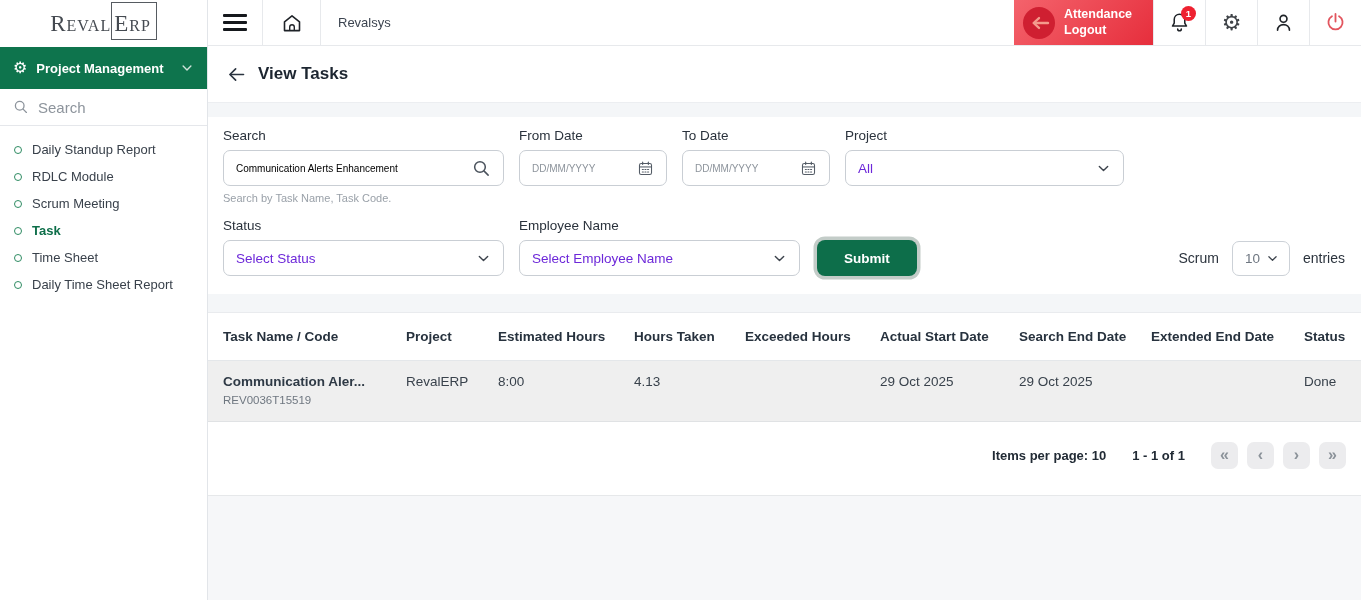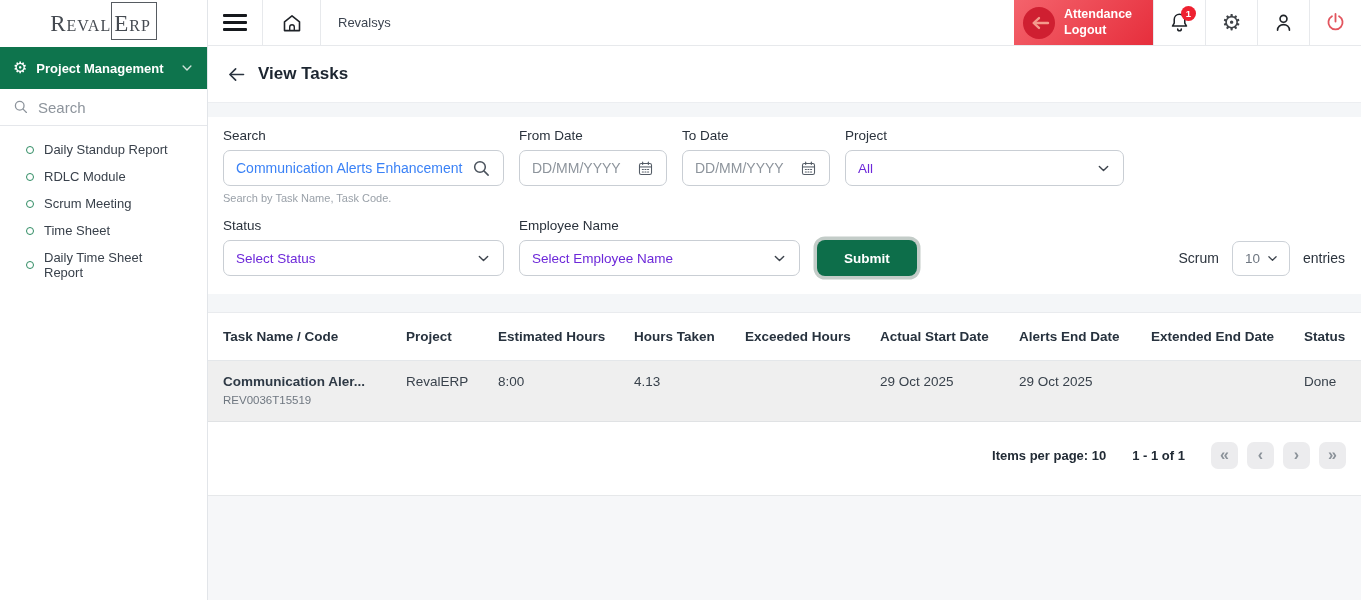--- a/index.html
+++ b/index.html
@@ -12,21 +12,21 @@
   .logo-row { height: 47px; display: flex; align-items: center; justify-content: center; }
   .logo { font-family: "Liberation Serif", serif; font-variant: small-caps; font-size: 23px; letter-spacing: 1px; color: #454a51; white-space: nowrap; }
   .logo-erp { position: relative; padding: 0 6px 0 2px; margin-left: 1px; }
   .logo-erp::after { content: ""; position: absolute; left: -1px; right: 0; top: -9px; bottom: -4px; border: 1.5px solid #565b61; }
   .module-bar { height: 42px; background: #0e744d; color: #fff; display: flex; align-items: center; gap: 9px; padding: 0 13px; }
   .module-bar .mod-icon { font-size: 16px; line-height: 1; }
   .module-label { font-size: 13px; font-weight: 700; flex: 1; }
   .side-search { height: 37px; border-bottom: 1px solid #e5e7eb; display: flex; align-items: center; gap: 9px; padding: 0 13px; }
   .side-search input { border: none; outline: none; font-size: 15px; color: #58606a; width: 130px; font-family: "Liberation Sans", sans-serif; background: transparent; }
   .side-search input::placeholder { color: #8d949c; }
-  .menu { padding: 10px 12px; }
+  .menu { padding: 10px 0; }
   .menu-item { display: flex; align-items: center; gap: 10px; padding: 6px 14px; font-size: 13px; color: #39414b; cursor: pointer; }
   .menu-item .bullet { width: 8px; height: 8px; min-width: 8px; border: 1.5px solid #2f8c63; border-radius: 50%; }
   .menu-item.active span.mi-label { color: #0d6e49; font-weight: 700; }
 
   
   .main { flex: 1; display: flex; flex-direction: column; background: #fff; }
 
   .topbar { height: 46px; border-bottom: 1px solid #e7e9ec; display: flex; align-items: stretch; background: #fff; }
   .tb-cell { display: flex; align-items: center; justify-content: center; border-right: 1px solid #e7e9ec; cursor: pointer; background: none; border-top: 0; border-bottom: 0; border-left: 0; }
   .tb-hamburger { width: 55px; }
@@ -50,21 +50,21 @@
   .band1 { height: 14px; }
   .band2 { height: 18px; }
 
   
   .filters { background: #fff; padding: 11px 15px 18px; }
   .f-row { display: flex; gap: 15px; align-items: flex-start; }
   .f-row2 { margin-top: 14px; align-items: flex-end; }
   .f-group { display: flex; flex-direction: column; }
   .f-label { font-size: 13.5px; color: #2a323c; margin-bottom: 7px; }
   .f-box { height: 36px; border: 1px solid #c9ced4; border-radius: 7px; display: flex; align-items: center; padding: 0 12px; background: #fff; cursor: pointer; }
-  .f-box input { border: none; outline: none; flex: 1; font-size: 14px; color: #3b82f6; font-family: "Liberation Sans", sans-serif; background: transparent; min-width: 0; }
+  .f-box input { border: none; outline: none; flex: 1; font-size: 10px; color: #000000; font-family: "Liberation Sans", sans-serif; background: transparent; min-width: 0; }
   .f-box input::placeholder { color: #8d949c; }
   .f-box .box-text { flex: 1; font-size: 13.5px; color: #6d28d9; white-space: nowrap; overflow: hidden; }
   .w-search { width: 281px; }
   .w-date { width: 148px; }
   .w-project { width: 279px; }
   .w-select { width: 281px; }
   .f-helper { font-size: 11px; color: #9aa1a9; margin-top: 6px; }
   .submit-btn { height: 36px; background: #0d6e4a; color: #fff; font-size: 13.5px; font-weight: 700; border: none; border-radius: 8px; padding: 0 27px; margin-left: 2px; cursor: pointer; box-shadow: 0 0 0 3.5px #c3ccc8; font-family: "Liberation Sans", sans-serif; }
   .show-entries { margin-left: auto; display: flex; align-items: center; gap: 13px; height: 36px; padding-right: 1px; }
   .show-entries .se-text { font-size: 14px; color: #2b333d; }
@@ -120,20 +120,24 @@
           <span class="mi-label">Daily Standup Report</span>
         </div>
       <div class="menu-item">
           <span class="bullet"></span>
           <span class="mi-label">RDLC Module</span>
         </div>
       <div class="menu-item">
           <span class="bullet"></span>
           <span class="mi-label">Scrum Meeting</span>
         </div>
+      <div class="menu-item active">
+          <span class="bullet"></span>
+          <span class="mi-label">Task</span>
+        </div>
       <div class="menu-item">
           <span class="bullet"></span>
           <span class="mi-label">Time Sheet</span>
         </div>
       <div class="menu-item">
           <span class="bullet"></span>
           <span class="mi-label">Daily Time Sheet Report</span>
         </div>
     </nav>
   </aside>
@@ -295,21 +299,21 @@
     <div class="band band2"></div>
 
     <section class="table-card">
       <div class="tgrid thead">
         <div class="th">Task Name / Code</div>
         <div class="th">Project</div>
         <div class="th">Estimated Hours</div>
         <div class="th">Hours Taken</div>
         <div class="th">Exceeded Hours</div>
         <div class="th">Actual Start Date</div>
-        <div class="th">Alerts End Date</div>
+        <div class="th">Search End Date</div>
         <div class="th">Extended End Date</div>
         <div class="th">Status</div>
       </div>
       <div class="tgrid trow">
         <div class="td">
           <div class="task-name">Communication Aler...</div>
           <div class="task-code">REV0036T15519</div>
         </div>
         <div class="td">RevalERP</div>
         <div class="td">8:00</div>

